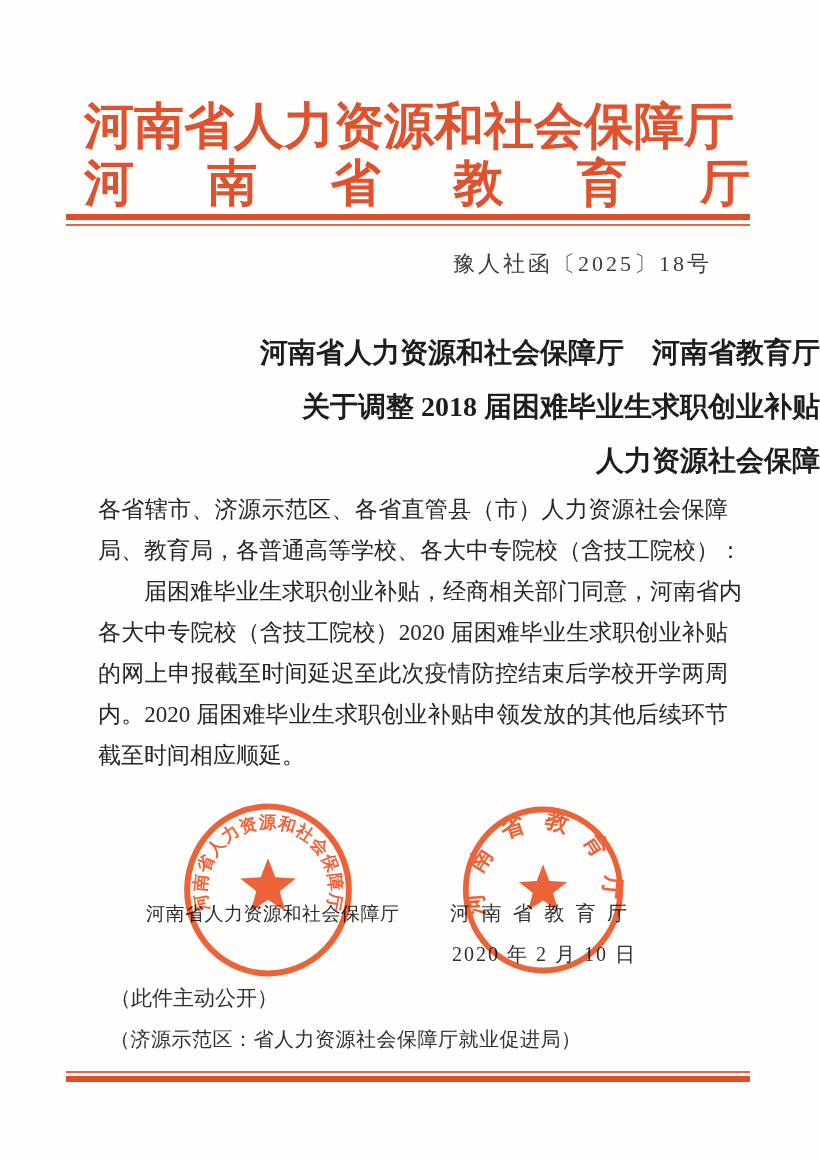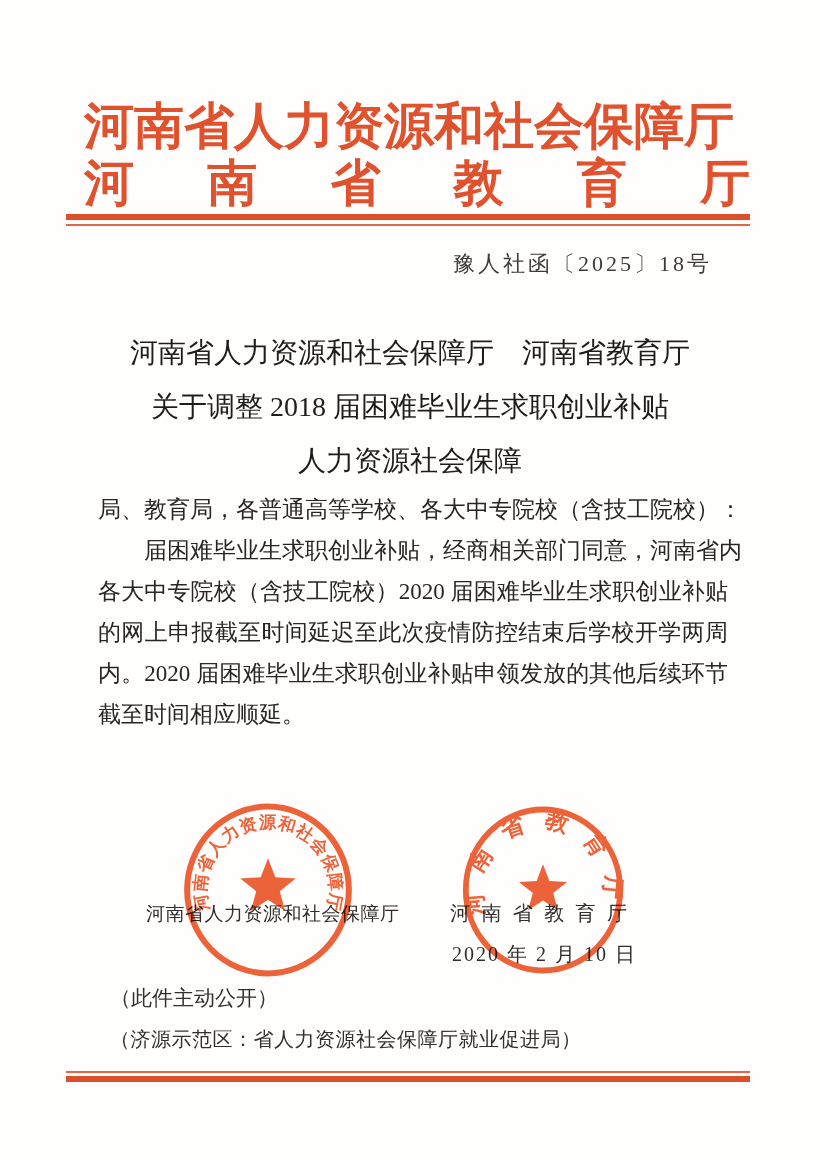--- a/index.html
+++ b/index.html
@@ -24,22 +24,22 @@
   .rule-bottom .thin { height:2px; background:#e2664a; }
   .rule-bottom .gap { height:3px; }
   .rule-bottom .thick { height:6px; background:#dd4f2b; }
   
   .doc-number {
     position:absolute; top:249px; right:108px;
     font-size:22px; letter-spacing:3px; color:#3b3b3b; white-space:nowrap;
   }
   
   .title {
-    position:absolute; top:326px; left:0; width:820px; text-align:center;
-    font-size:28px; font-weight:normal; color:#1d1d1d; line-height:54px;
+    position:absolute; top:326px; left:0; width:820px; text-align:right;
+    font-size:28px; font-weight:bold; color:#1d1d1d; line-height:54px;
   }
   
   .body-block { position:absolute; top:489px; left:98px; width:630px;
     font-size:23px; color:#262626; }
   .body-line { line-height:41px; text-align:justify; text-align-last:justify; white-space:nowrap; }
   .body-line.no-stretch { text-align-last:left; }
   .body-line.indent { text-indent:2em; }
   
   .sig { position:absolute; color:#2e2e2e; white-space:nowrap; }
   .sig-left { left:146px; top:901px; font-size:19px; letter-spacing:0.5px; }
@@ -79,20 +79,21 @@
 
   <div class="doc-number">豫人社函〔2025〕18号</div>
 
   <div class="title">
     <div>河南省人力资源和社会保障厅　河南省教育厅</div>
     <div>关于调整 2018 届困难毕业生求职创业补贴</div>
     <div>人力资源社会保障</div>
   </div>
 
   <div class="body-block">
+    <div class="body-line">各省辖市、济源示范区、各省直管县（市）人力资源社会保障</div>
     <div class="body-line no-stretch">局、教育局，各普通高等学校、各大中专院校（含技工院校）：</div>
     <div class="body-line indent">届困难毕业生求职创业补贴，经商相关部门同意，河南省内</div>
     <div class="body-line">各大中专院校（含技工院校）2020 届困难毕业生求职创业补贴</div>
     <div class="body-line">的网上申报截至时间延迟至此次疫情防控结束后学校开学两周</div>
     <div class="body-line">内。2020 届困难毕业生求职创业补贴申领发放的其他后续环节</div>
     <div class="body-line no-stretch">截至时间相应顺延。</div>
   </div>
 
   <div class="sig sig-left">河南省人力资源和社会保障厅</div>
   <div class="sig sig-right char-justify">

